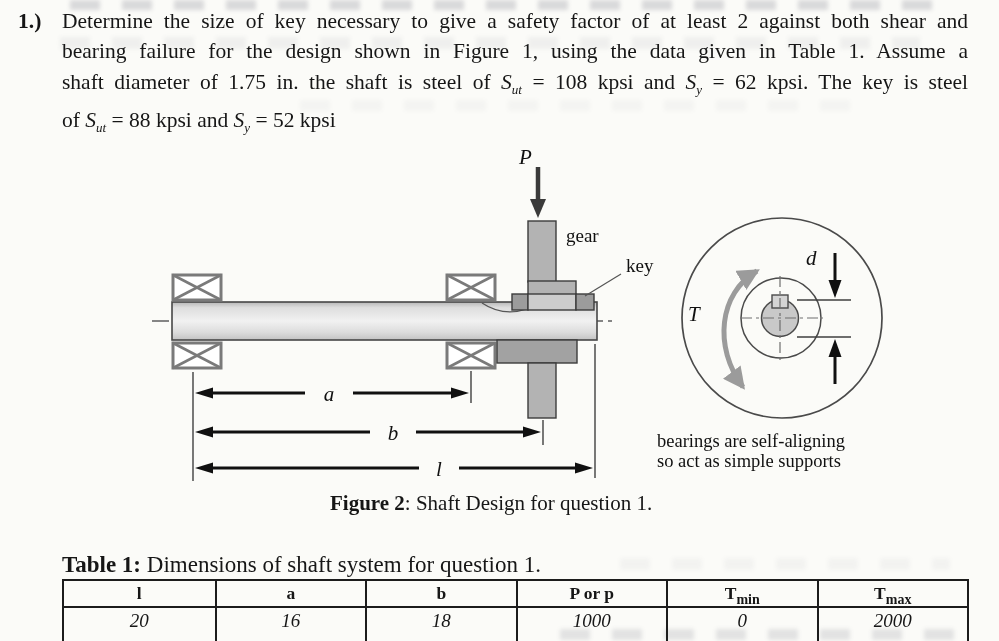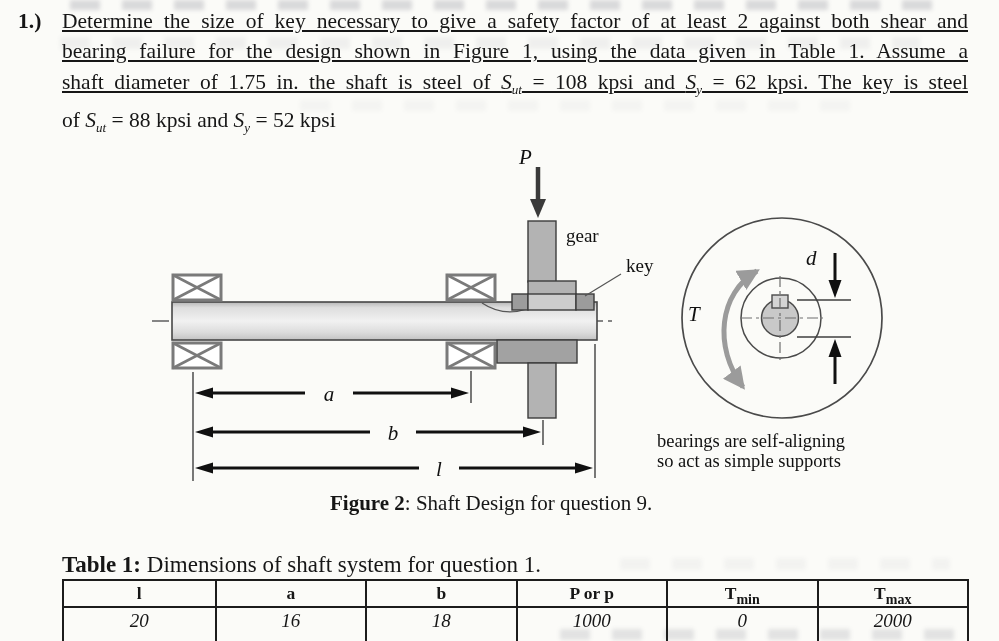--- a/index.html
+++ b/index.html
@@ -13,21 +13,21 @@
     background:repeating-linear-gradient(90deg, rgba(110,112,126,.8) 0 30px, transparent 30px 52px); }
   .g1 { left:70px; top:0; width:880px; height:10px; opacity:.30; }
   .g2 { left:60px; top:37px; width:860px; height:12px; opacity:.10; }
   .g3 { left:300px; top:100px; width:560px; height:11px; opacity:.06; }
   .g4 { left:560px; top:629px; width:400px; height:11px; opacity:.22; }
   .g5 { left:620px; top:558px; width:330px; height:12px; opacity:.07; }
 
   
   .pnum { position:absolute; left:18px; top:6px; font-weight:bold; font-size:21.5px; line-height:30.3px; }
   .ptext { position:absolute; left:62px; top:6px; width:906px; font-size:21.5px; line-height:30.3px; }
-  .jline { text-align:justify; text-align-last:justify;text-decoration:underline; }
+  .jline { text-align:justify; text-align-last:justify; }
   .ssub { font-size:13px; }
 
   
   .fig-caption { position:absolute; left:330px; top:491px; font-size:21px; }
   .tab-caption { position:absolute; left:62px; top:552px; font-size:23px; }
 
   
   .dtable { position:absolute; left:62px; top:579px; width:903px;
     display:grid; grid-template-columns:repeat(6,1fr);
     border:2.5px solid #1c1c1c; }
@@ -178,21 +178,21 @@
         <line class="dim" x1="835" y1="384" x2="835" y2="354"></line>
         <polygon class="dimhead" points="835,339 828.5,357 841.5,357"></polygon>
       </g>
       <text class="st-it" x="806" y="265">d</text>
     </g>
 
     <text class="st-note" x="657" y="447">bearings are self-aligning</text>
     <text class="st-note" x="657" y="467">so act as simple supports</text>
   </svg>
 
-  <div class="fig-caption"><b>Figure 2</b><span>: Shaft Design for question 9.</span></div>
+  <div class="fig-caption"><b>Figure 2</b><span>: Shaft Design for question 1.</span></div>
 
   <div class="tab-caption"><b>Table 1:</b><span> Dimensions of shaft system for question 1.</span></div>
 
   <div class="dtable">
     <div class="hc"><span>l</span><sub></sub></div>
     <div class="hc bl"><span>a</span><sub></sub></div>
     <div class="hc bl"><span>b</span><sub></sub></div>
     <div class="hc bl"><span>P or p</span><sub></sub></div>
     <div class="hc bl"><span>T</span><sub>min</sub></div>
     <div class="hc bl"><span>T</span><sub>max</sub></div>

